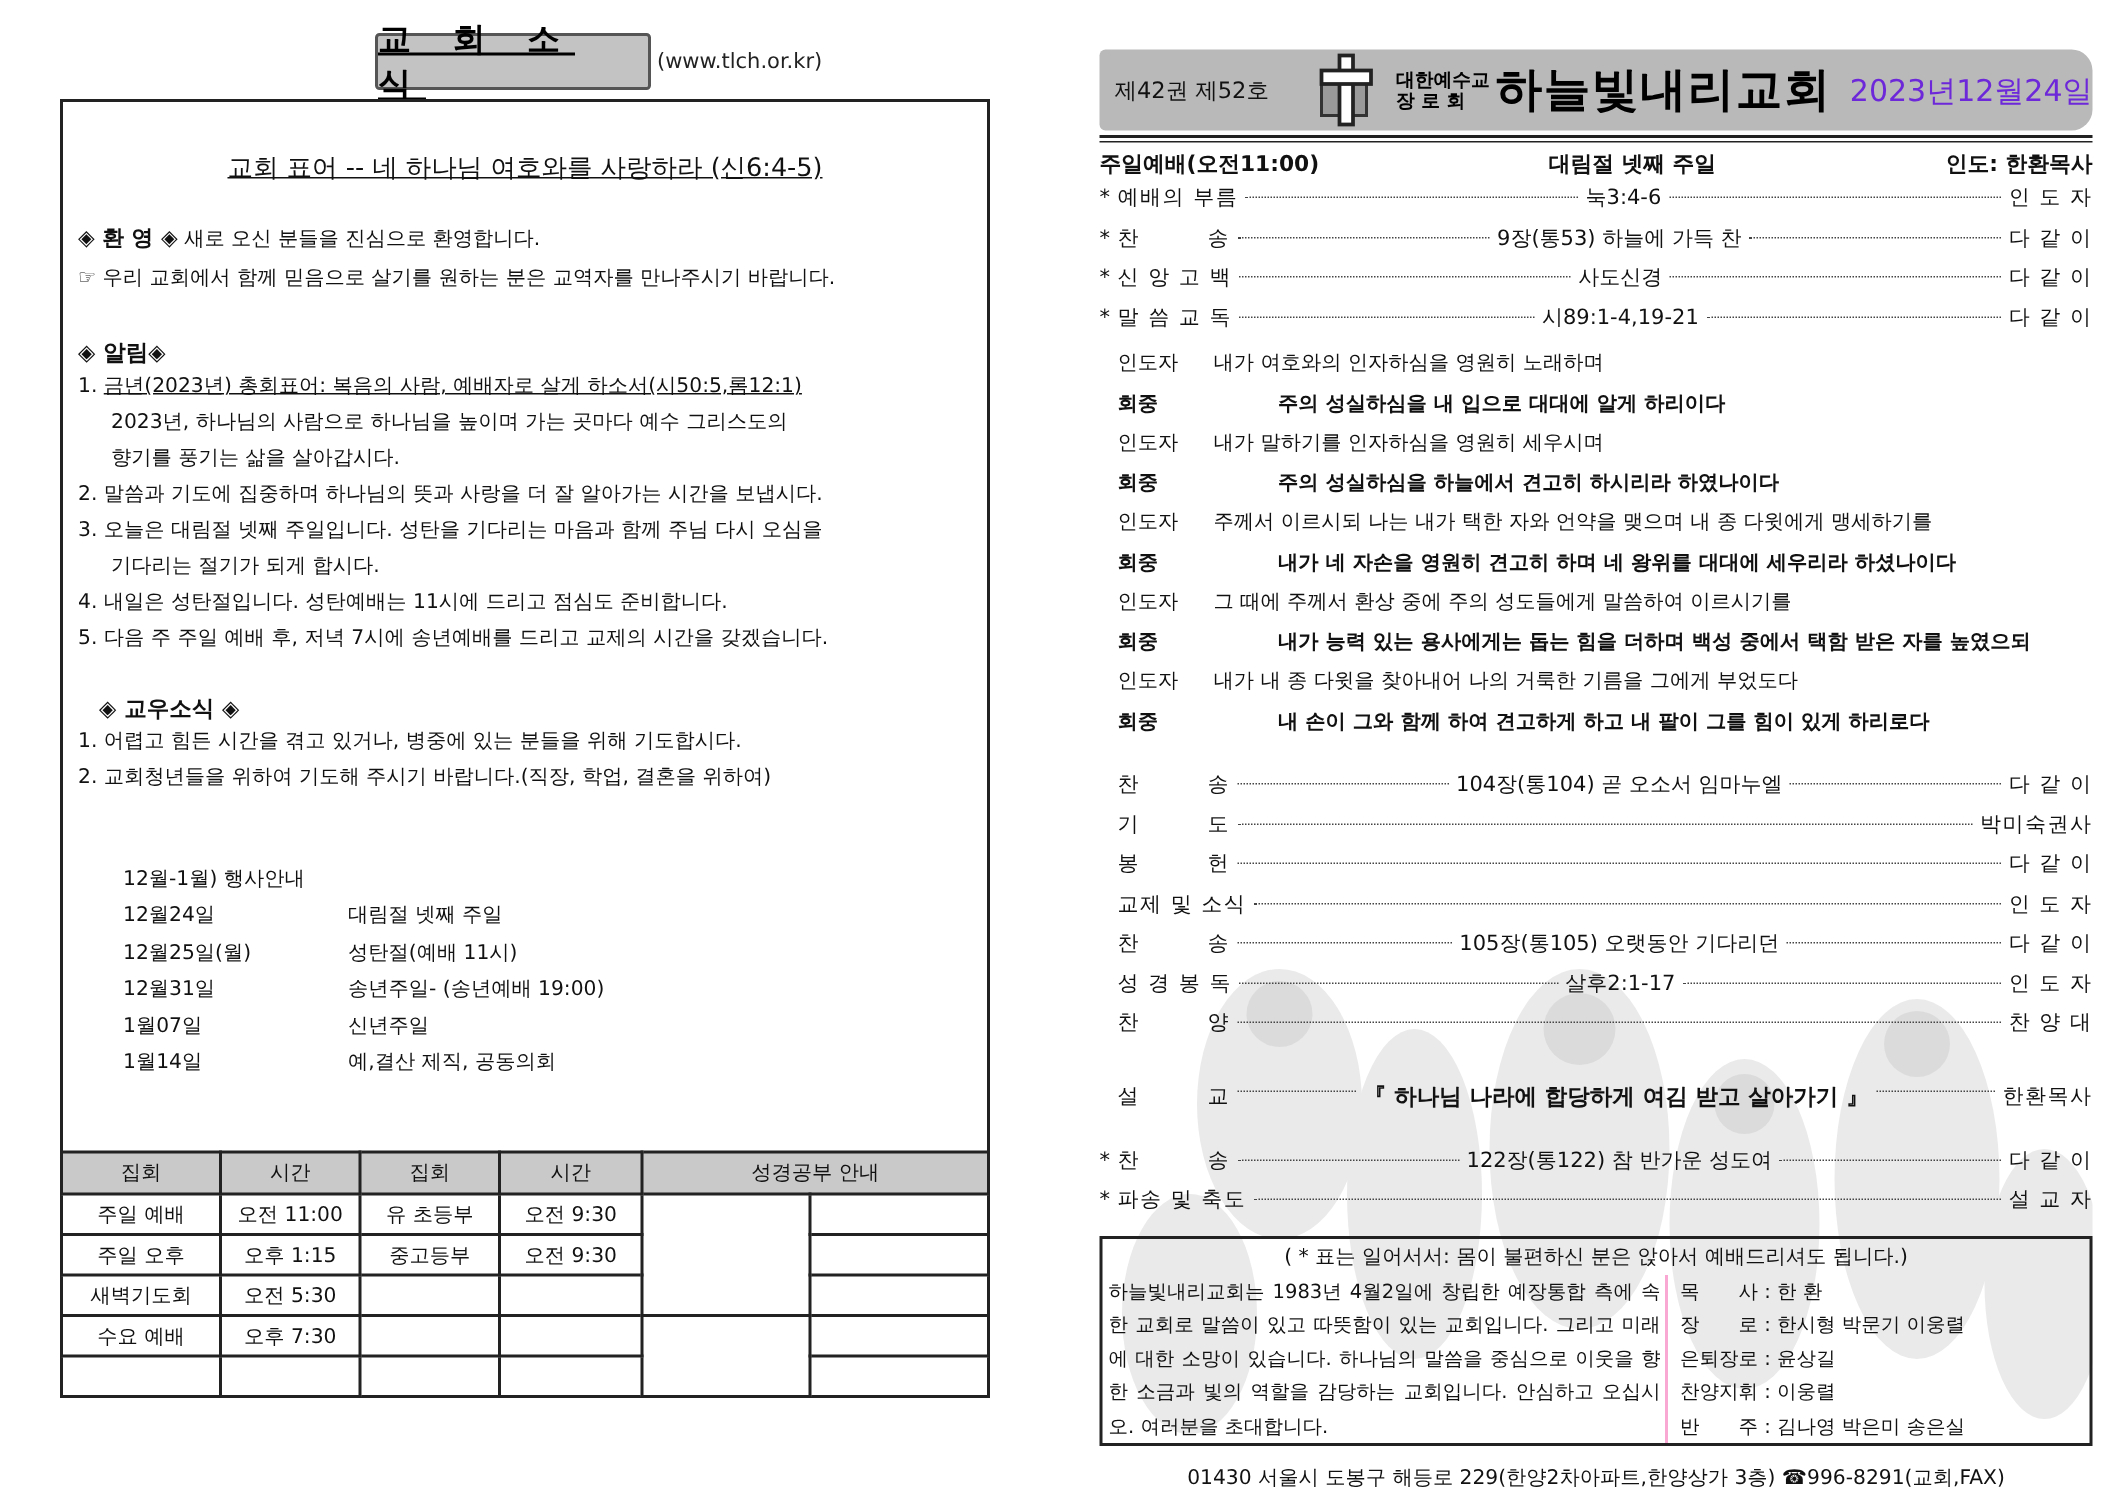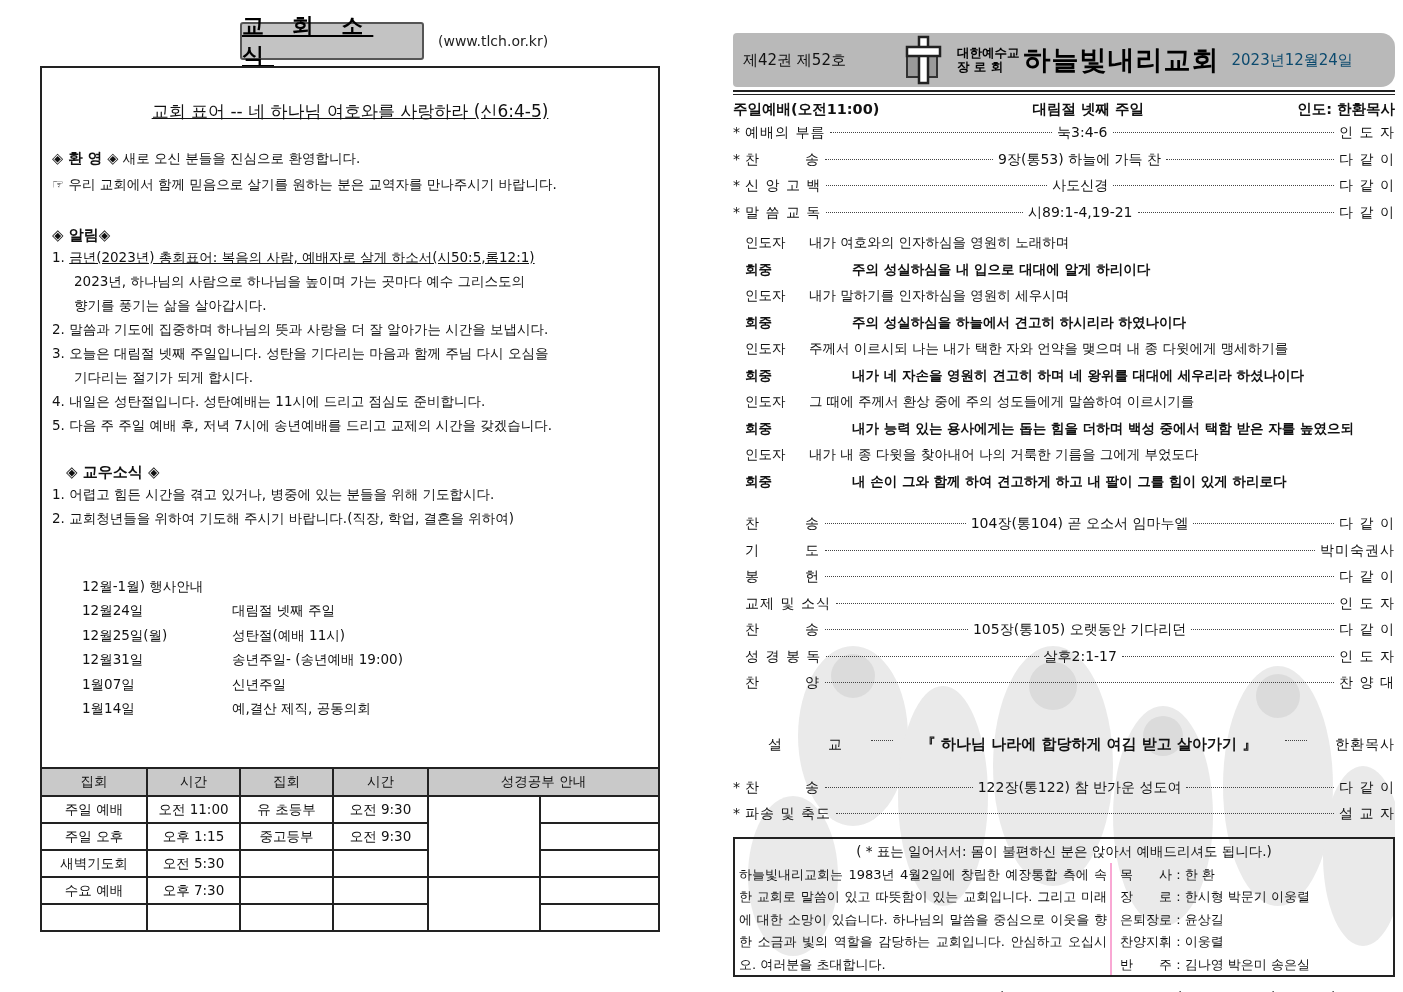--- a/index.html
+++ b/index.html
@@ -3,21 +3,21 @@
 <meta charset="utf-8">
 <style>
   html,body{margin:0;padding:0;background:#fff;}
   body{font-family:"DejaVu Sans","Liberation Sans",sans-serif;color:#111;}
   .sheet{position:relative;width:1403px;height:992px;background:#fff;overflow:hidden;}
 
   
   .lp{position:absolute;left:40px;top:0;width:620px;}
   .lp-header{position:relative;height:66px;}
   .title-box{
-    position:absolute;left:200px;top:22px;width:180px;height:34px;
+    position:absolute;left:210px;top:22px;width:180px;height:34px;
     background:#c3c3c3;border:2px solid #555;border-radius:3px;
     display:flex;align-items:center;justify-content:center;
     font-weight:bold;font-size:22px;letter-spacing:10px;
     text-decoration:underline;color:#000;
   }
   .lp-url{position:absolute;left:398px;top:33px;font-size:14px;color:#222;}
   .lp-box{
     position:relative;border:2px solid #222;height:866px;box-sizing:border-box;
     padding:0 10px;
   }
@@ -44,37 +44,37 @@
 
   
   .rp{position:absolute;left:733px;top:16px;width:662px;}
   .rp-band{
     position:relative;margin-top:17px;height:54px;background:#b9b9b9;
     border-radius:4px 14px 14px 4px;display:flex;align-items:center;
   }
   .rp-vol{font-size:15px;color:#111;padding-left:10px;width:150px;}
   .rp-logo{width:52px;height:54px;flex:0 0 auto;margin-left:6px;}
   .rp-denom{font-size:12.5px;font-weight:bold;line-height:14px;color:#000;margin-left:6px;white-space:nowrap;}
-  .rp-church{font-size:27px;font-weight:bold;color:#000;letter-spacing:1px;margin-left:4px;white-space:nowrap;}
-  .rp-date{font-size:15px;color:#0c4a6e;margin-left:12px;white-space:nowrap;}
+  .rp-church{font-size:31px;font-weight:bold;color:#000;letter-spacing:1px;margin-left:4px;white-space:nowrap;}
+  .rp-date{font-size:20px;color:#6d28d9;margin-left:12px;white-space:nowrap;}
   .rp-rule{margin-top:3px;border-top:2px solid #222;border-bottom:1px solid #222;height:2px;}
   .svc{display:flex;justify-content:space-between;font-weight:bold;font-size:14.5px;margin-top:5px;}
   .rp-content{position:relative;z-index:1;}
   .oline{display:flex;align-items:baseline;font-size:14px;line-height:26.5px;white-space:nowrap;}
   .star{width:12px;display:inline-block;}
   .olabel{letter-spacing:1px;}
   .leader{flex:1 1 auto;border-bottom:1.5px dotted #444;margin:0 5px;transform:translateY(-4px);min-width:12px;}
   .ocenter{white-space:nowrap;}
   .oright{white-space:nowrap;letter-spacing:1px;}
   .reading{margin-top:4px;}
   .rline{display:flex;font-size:13.5px;line-height:26.5px;white-space:nowrap;}
   .rspeaker{width:64px;flex:0 0 auto;padding-left:12px;}
   .rline.crowd{font-weight:bold;gap:43px;}
   .order2{margin-top:16px;}
-  .sermon{display:flex;align-items:center;font-size:14px;margin-top:35px;line-height:27px;white-space:nowrap;gap:23px;}
+  .sermon{display:flex;align-items:center;font-size:14px;margin-top:22px;line-height:27px;white-space:nowrap;}
   .sermon .title{font-weight:bold;font-size:15px;}
   .order3{margin-top:16px;}
   .note-box{position:relative;border:2px solid #222;margin-top:10px;height:140px;box-sizing:border-box;background:transparent;}
   .note-head{text-align:center;font-size:13.5px;line-height:24px;}
   .note-cols{display:flex;height:112px;}
   .note-about{width:57%;box-sizing:border-box;padding:1px 3px 0 4px;font-size:13px;line-height:22.5px;text-align:justify;}
   .note-staff{width:43%;box-sizing:border-box;border-left:2px solid #f9a8d4;padding:1px 4px 0 8px;font-size:13px;line-height:22.5px;}
   .staff-line{white-space:nowrap;}
   .address{text-align:center;font-size:13.5px;margin-top:12px;}
   .wm{position:absolute;left:0;top:600px;width:662px;height:370px;z-index:0;pointer-events:none;}

